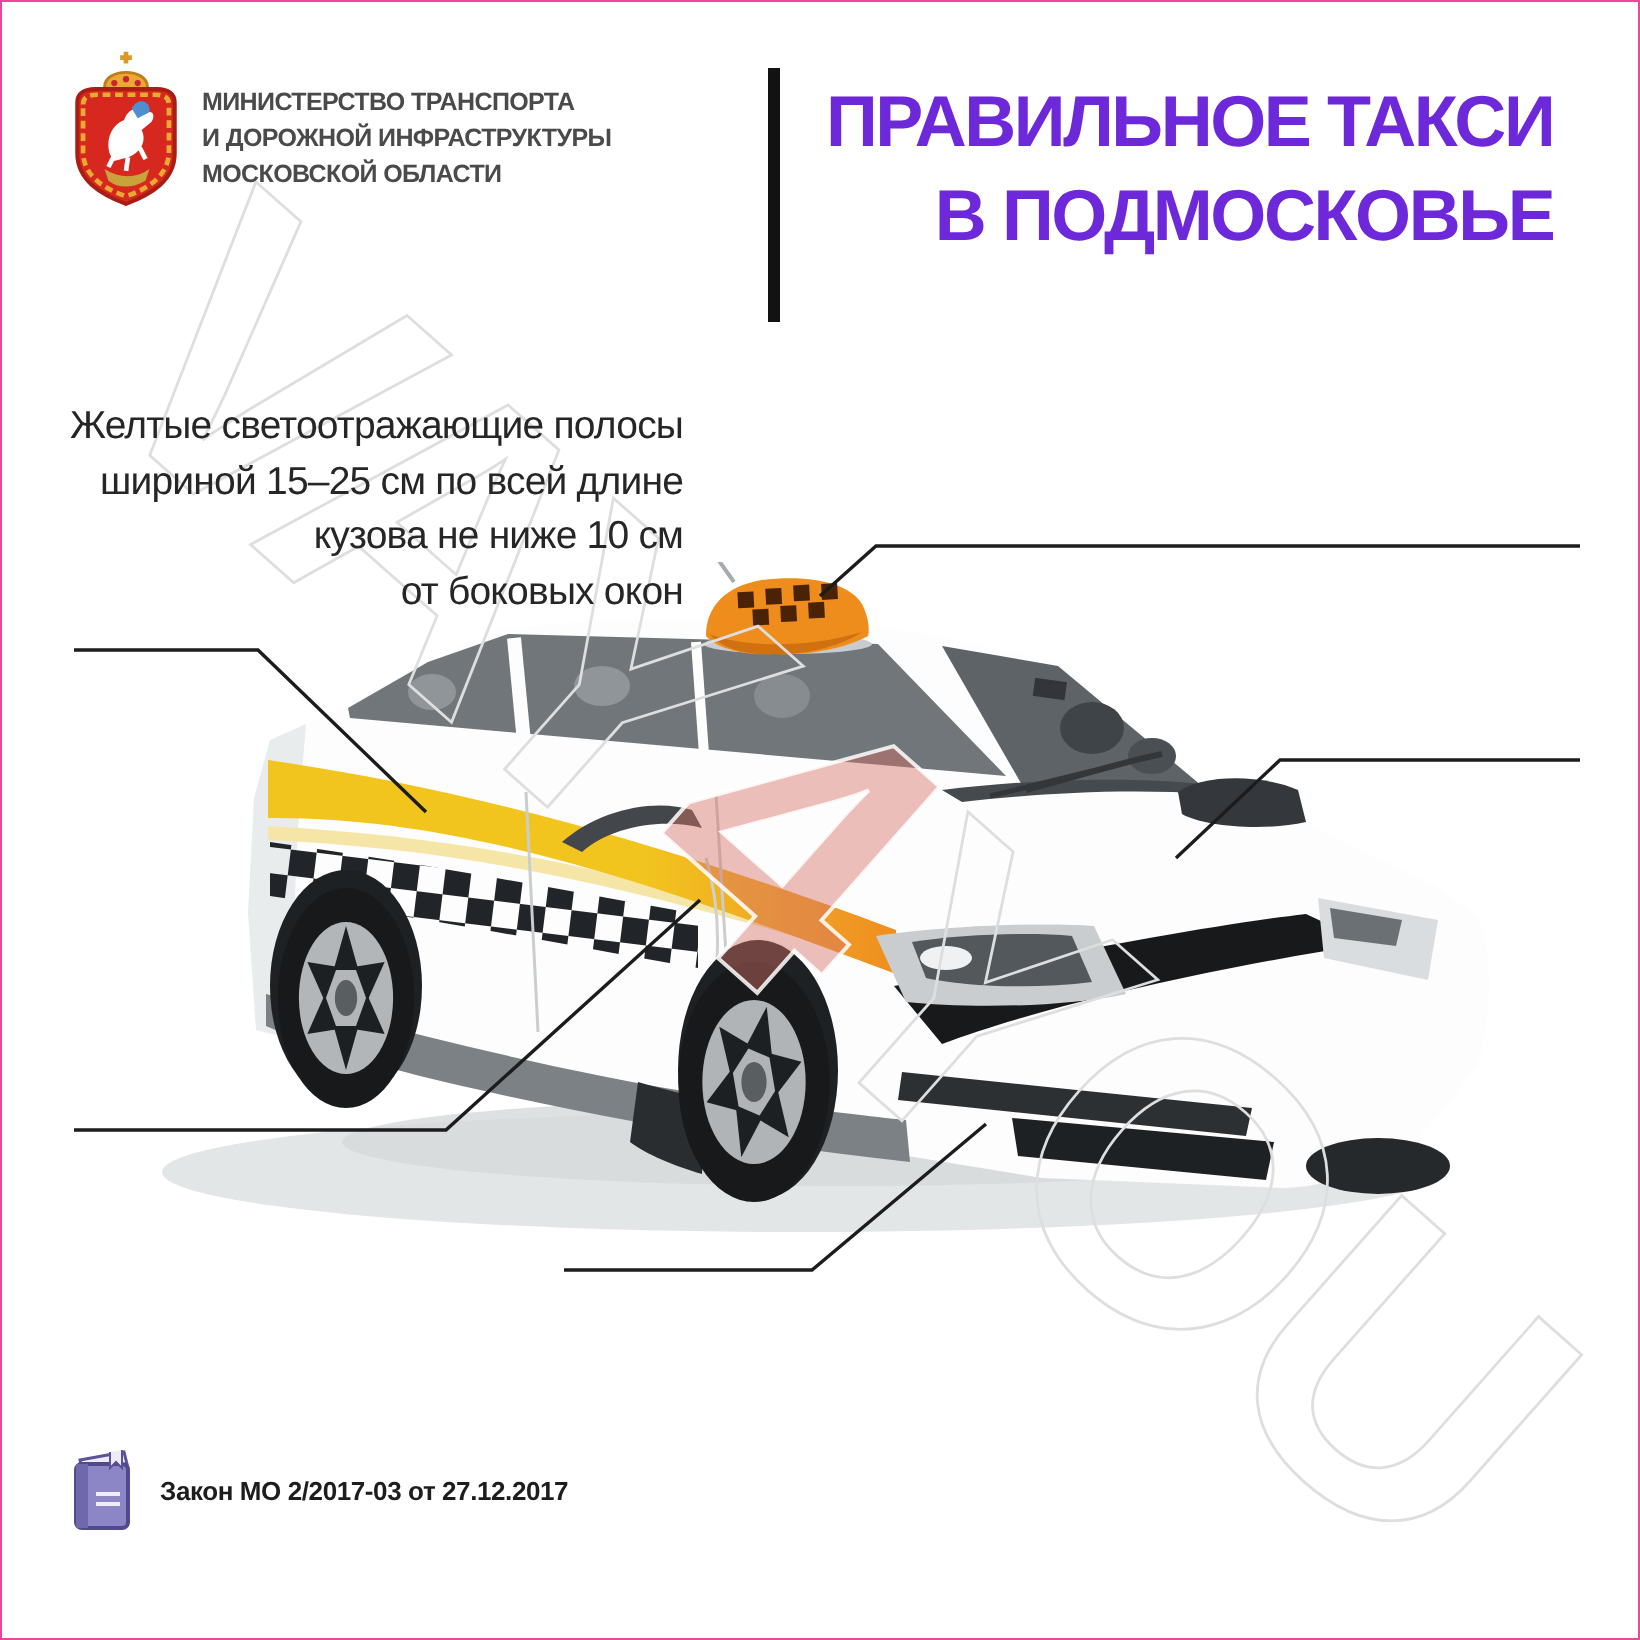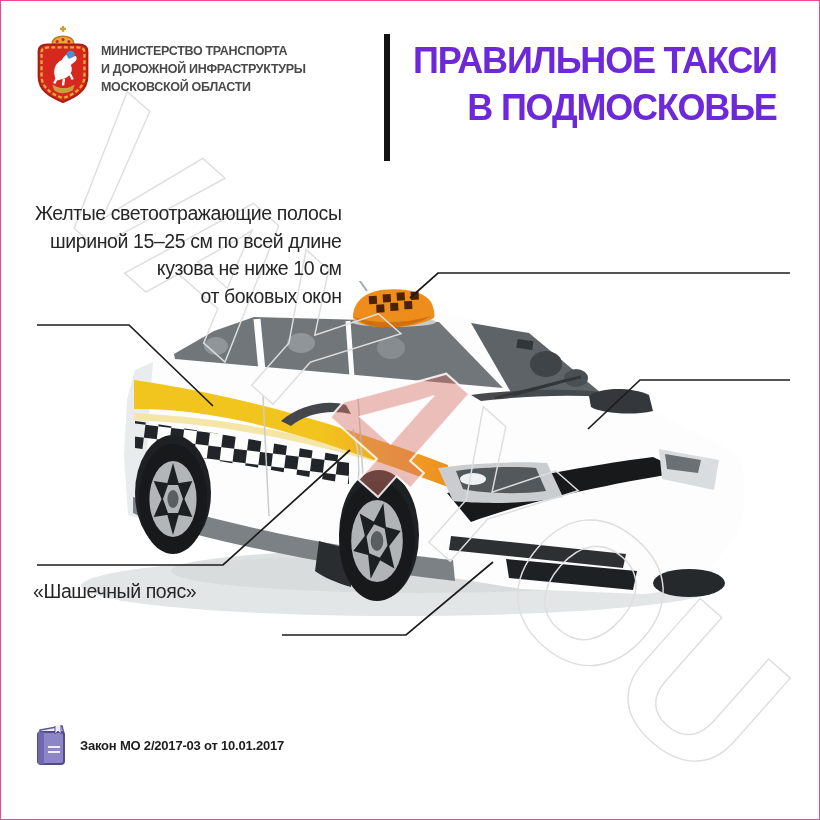--- a/index.html
+++ b/index.html
@@ -173,26 +173,25 @@
       <polyline points="789,379 639,379 587,428"></polyline>
       <polyline points="36,564 222,564 349,449"></polyline>
       <polyline points="281,634 405,634 492,561"></polyline>
     </g>
   </svg>
 
   <div class="ann ann-yellow">Желтые светоотражающие полосы
 шириной 15–25 см по всей длине
 кузова не ниже 10 см
 от боковых окон</div>
-  <div class="ann ann-checker">«Шашечный пояс»</div>
 
   <div class="law-row">
     <svg width="40" height="44" viewBox="0 0 40 44">
       <path d="M9,7 L31,3 L33,11 L11,15 Z" fill="#efecf7" stroke="#5a5394" stroke-width="1.5"></path>
       <rect x="7" y="9" width="26" height="32" rx="3" fill="#8d86c6" stroke="#514a8e" stroke-width="2"></rect>
       <rect x="7" y="9" width="6" height="32" fill="#6f68ad"></rect>
       <path d="M24,3 v8 l3,-3 l3,3 v-9" fill="#efecf7" stroke="#5a5394" stroke-width="1"></path>
       <path d="M17,24 h12 M17,29 h12" stroke="#efecf7" stroke-width="2"></path>
     </svg>
-    <div class="law-text">Закон МО 2/2017-03 от 10.01.2017</div>
+    <div class="law-text">Закон МО 2/2017-03 от 27.12.2017</div>
   </div>
 
 </div>
 
 </body></html>

